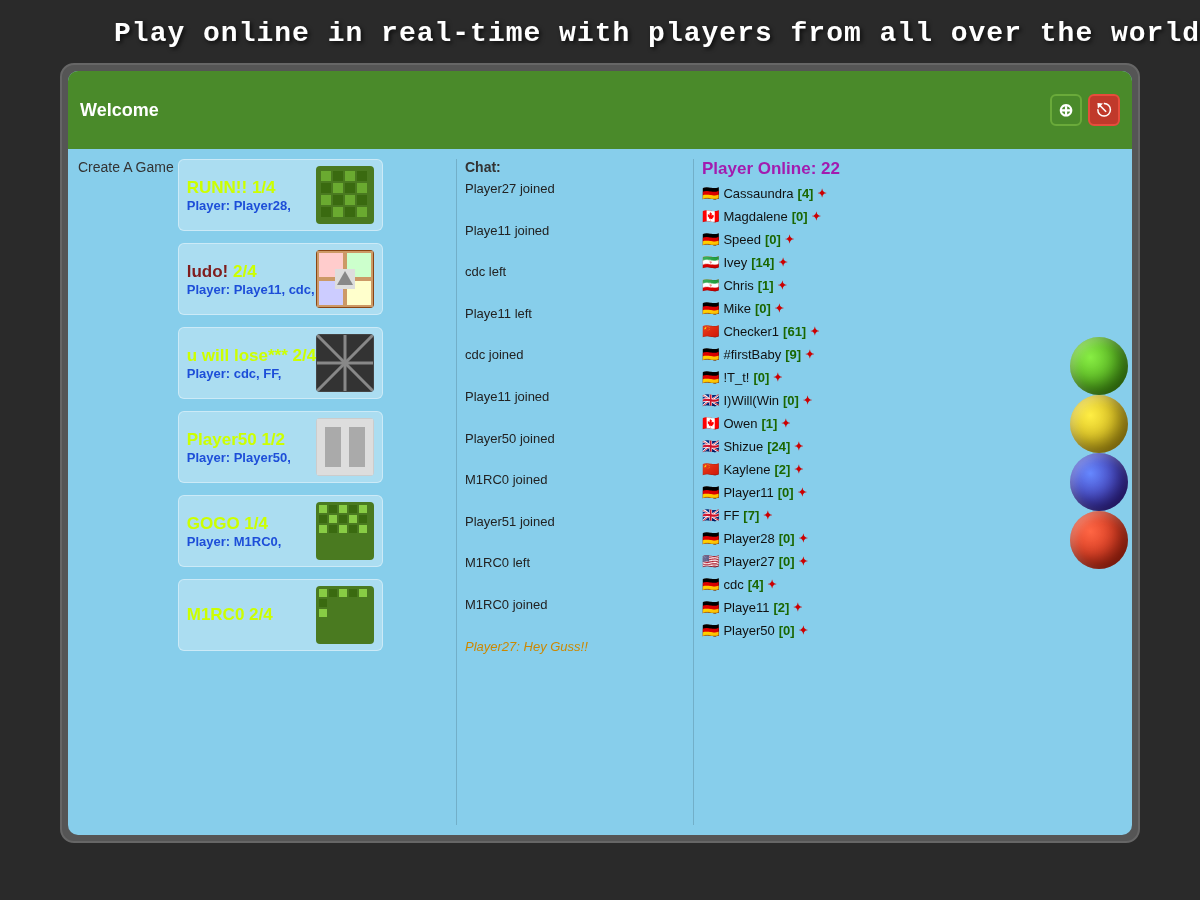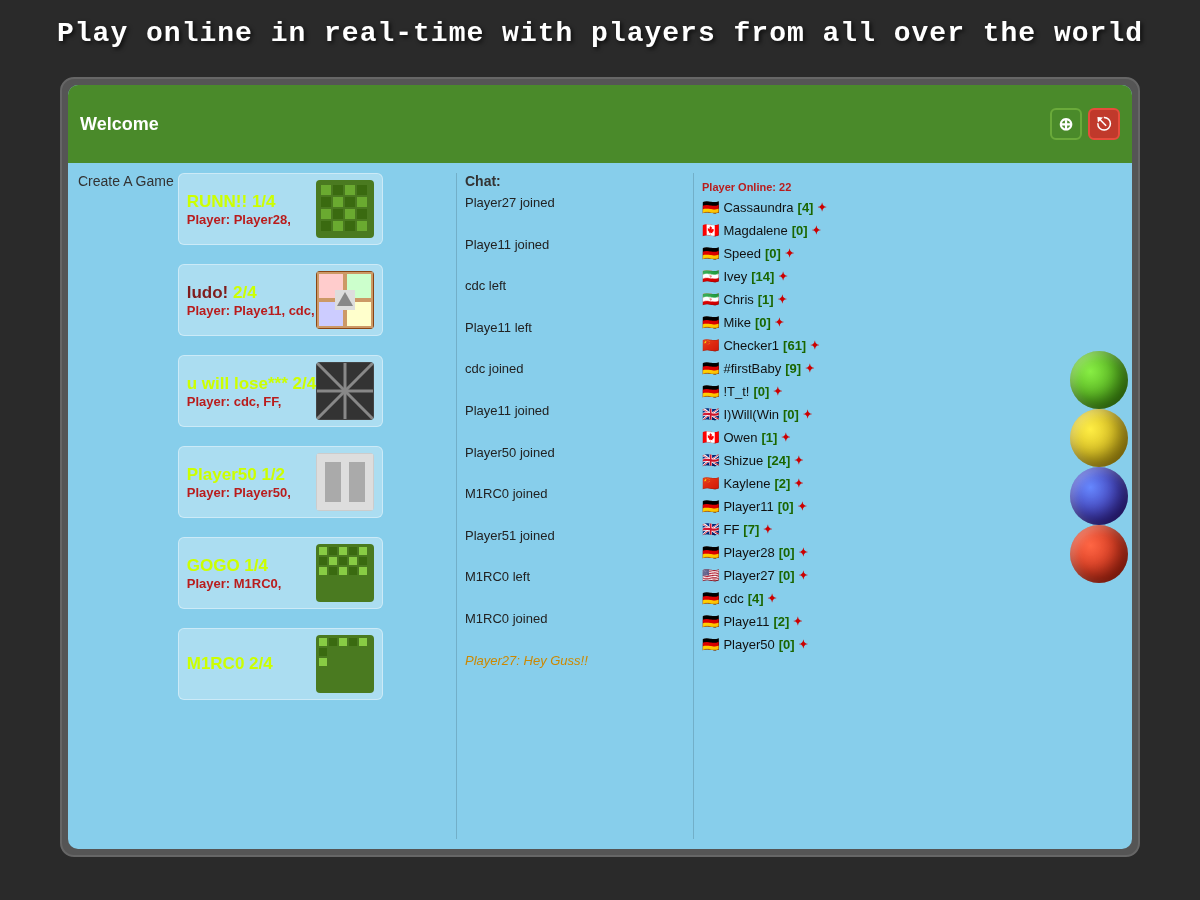--- a/index.html
+++ b/index.html
@@ -7,22 +7,22 @@
       width: 1200px;
       height: 900px;
       background: #2a2a2a;
       font-family: Arial, sans-serif;
       overflow: hidden;
       position: relative;
     }
 
     
     #header {
-      text-align: center;
-      padding: 18px 0 28px;
+      text-align: right;
+      padding: 18px 0 14px;
       background: #2a2a2a;
     }
     #header h1 {
       font-family: 'Courier New', monospace;
       font-size: 28px;
       font-weight: bold;
       color: white;
       text-shadow: 2px 2px 4px rgba(0,0,0,0.7);
       letter-spacing: 1px;
     }
@@ -128,21 +128,21 @@
       flex: 1;
     }
     .game-title {
       font-size: 17px;
       font-weight: bold;
       color: #ccff00;
     }
     .game-players {
       font-size: 13px;
       font-weight: bold;
-      color: #b91c1c;
+      color: #1d4ed8;
     }
     .game-thumb {
       width: 58px;
       height: 58px;
       background: #558833;
       border-radius: 4px;
       display: flex;
       align-items: center;
       justify-content: center;
       overflow: hidden;
@@ -212,25 +212,24 @@
     }
 
     
     #players-panel {
       flex: 1;
       display: flex;
       flex-direction: column;
     }
 
     #players-label {
-      color: #b91c1c;
-      font-size: 11px;
+      color: #a21caf;
+      font-size: 17px;
       font-weight: bold;
       margin-bottom: 4px;
-      margin-top: 8px;
     }
 
     #players-list {
       flex: 1;
       overflow-y: auto;
       font-size: 13px;
     }
 
     .player-row {
       display: flex;
@@ -332,21 +331,21 @@
       <div id="title-bar-buttons">
         <button class="title-btn add-btn">⊕</button>
         <button class="title-btn exit-btn">⎋</button>
       </div>
     </div>
 
     <div id="content-area">
 
       <div id="games-panel">
         <div id="create-game-label">Create A Game</div>
-        <div id="games-list" style="display: flex; flex-direction: column; gap: 19px;">
+        <div id="games-list" style="display: flex; flex-direction: column; gap: 12px;">
 
         <div class="game-item">
               <div class="game-info">
                 <div class="game-title"><span style="color:#ccff00;">RUNN!!</span> <span style="color:#ccff00;">1/4</span></div>
                 <div class="game-players">Player: Player28,</div>
               </div>
               <div class="game-thumb thumb-runn">
                 <svg viewBox="0 0 56 56" class="board-svg">
                   <rect width="56" height="56" fill="#4a7a20"></rect>
                   <rect x="4" y="4" width="10" height="10" fill="#6aaa30"></rect>

